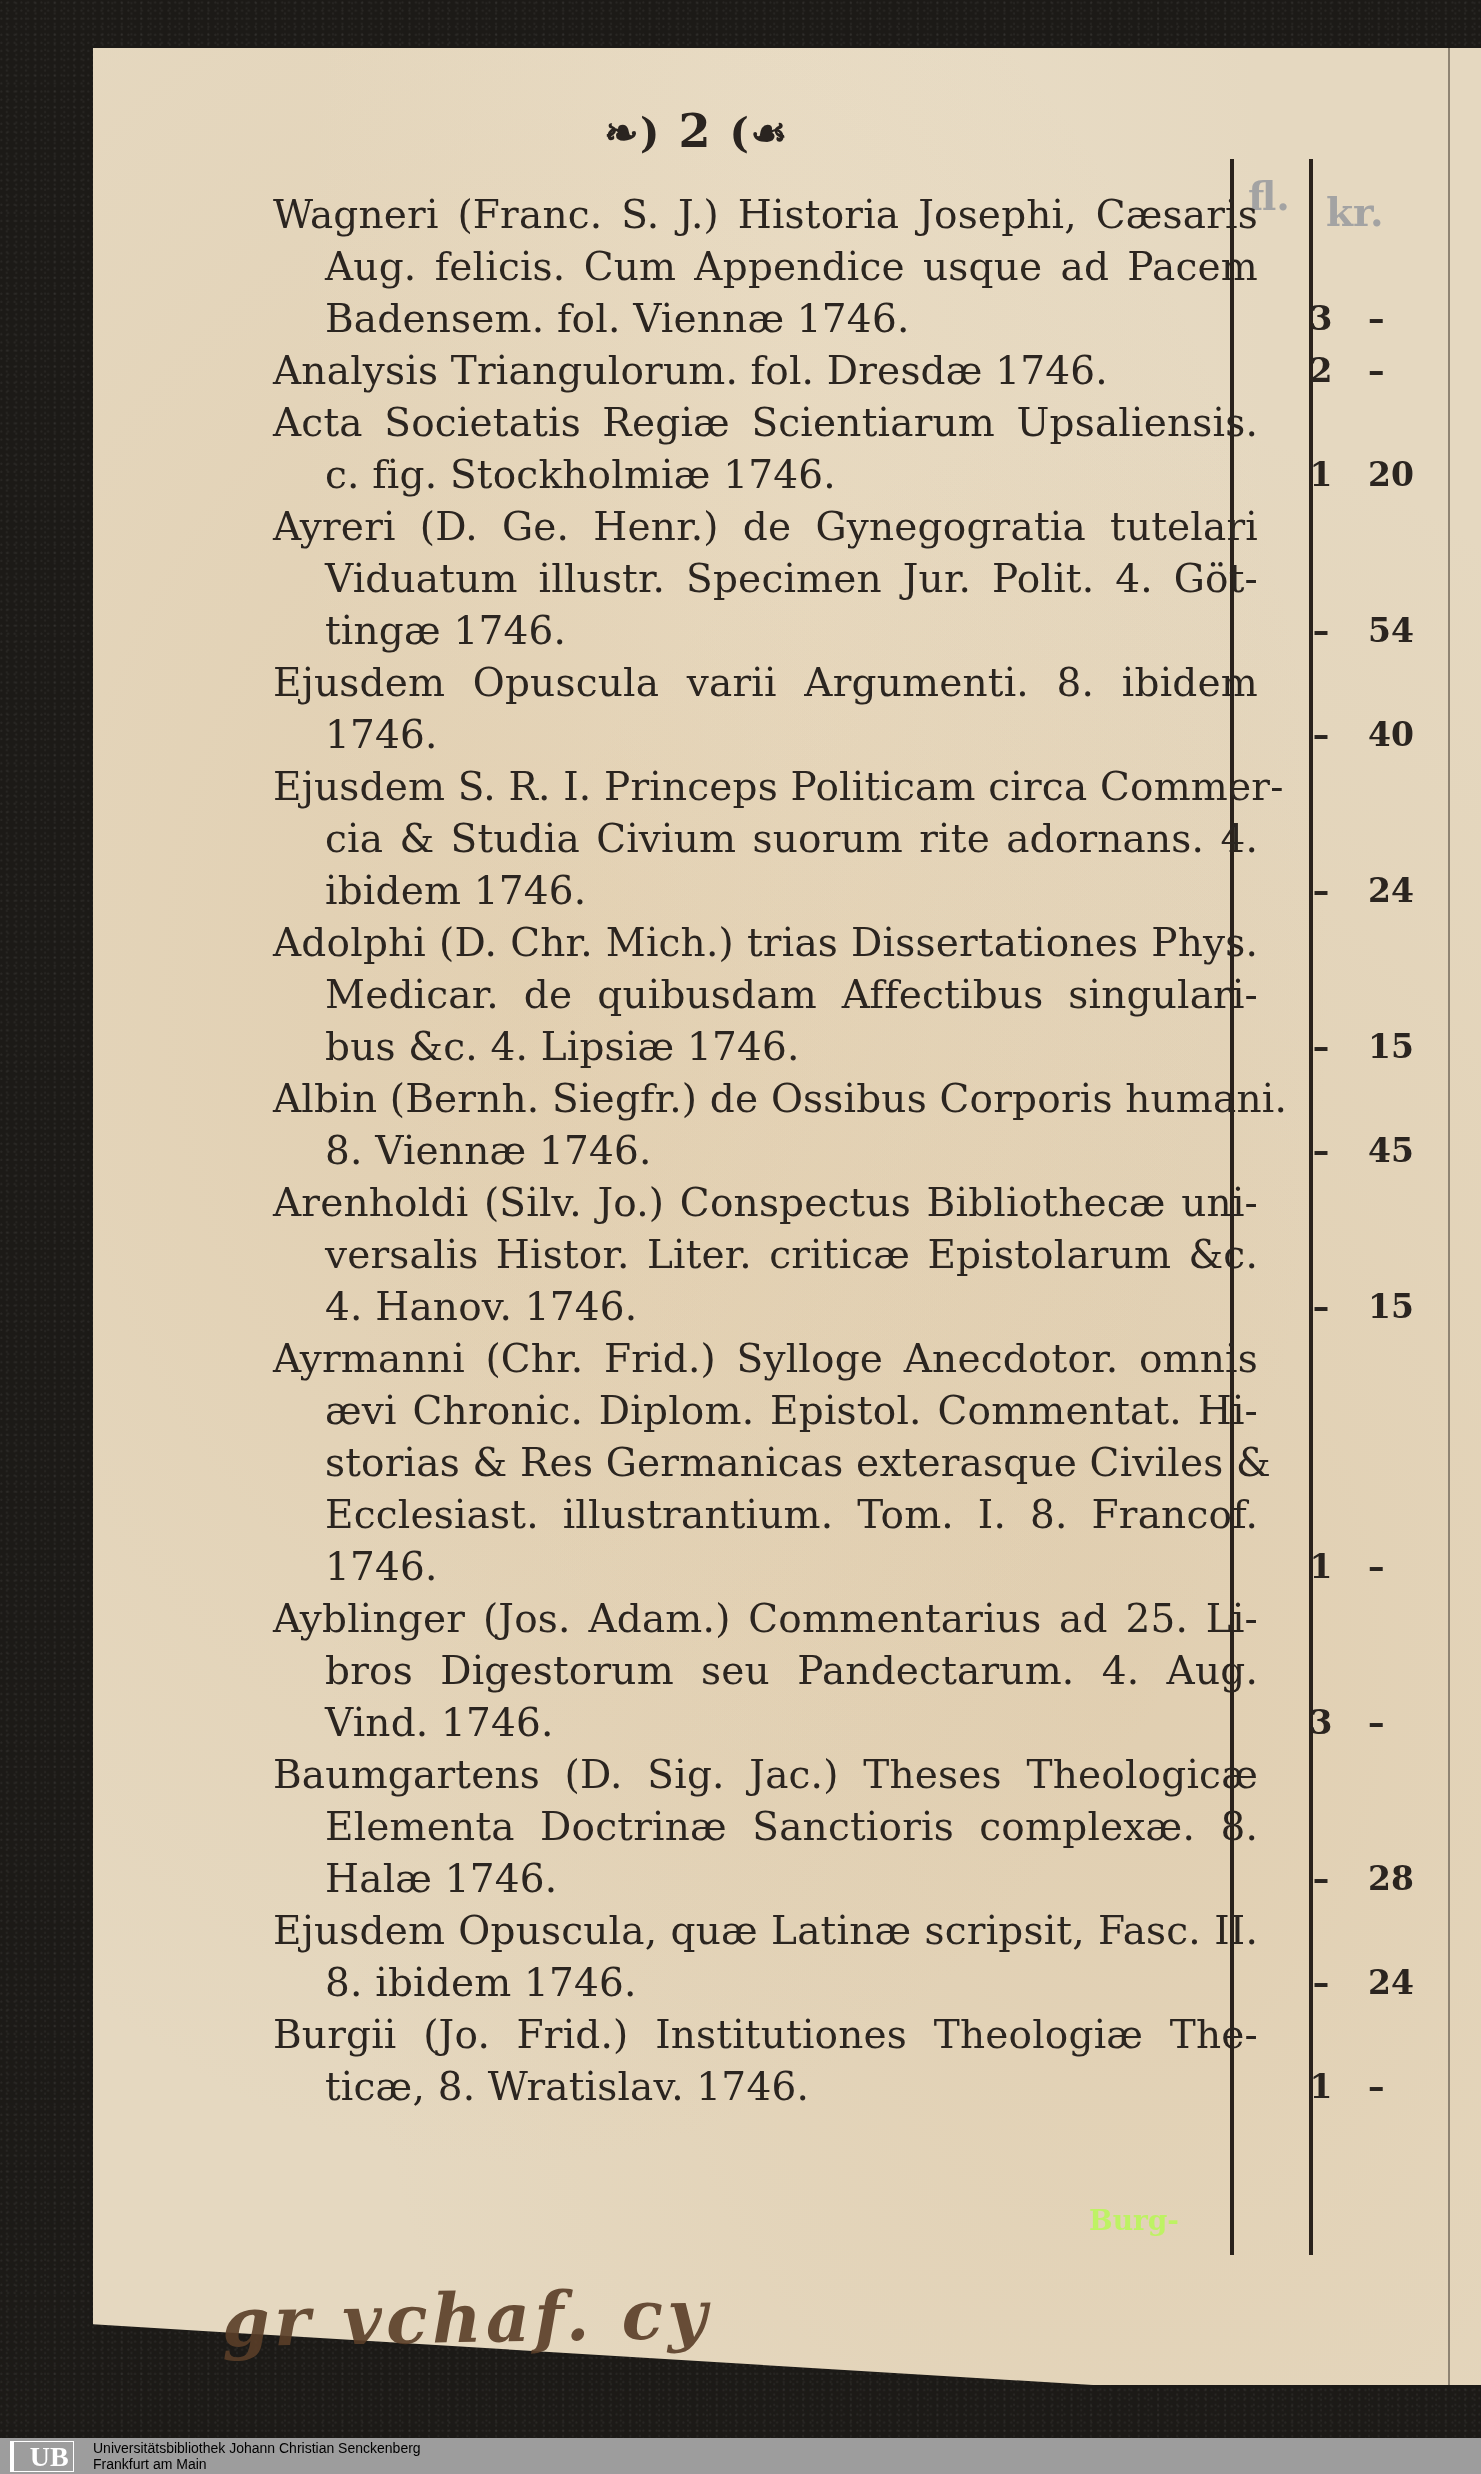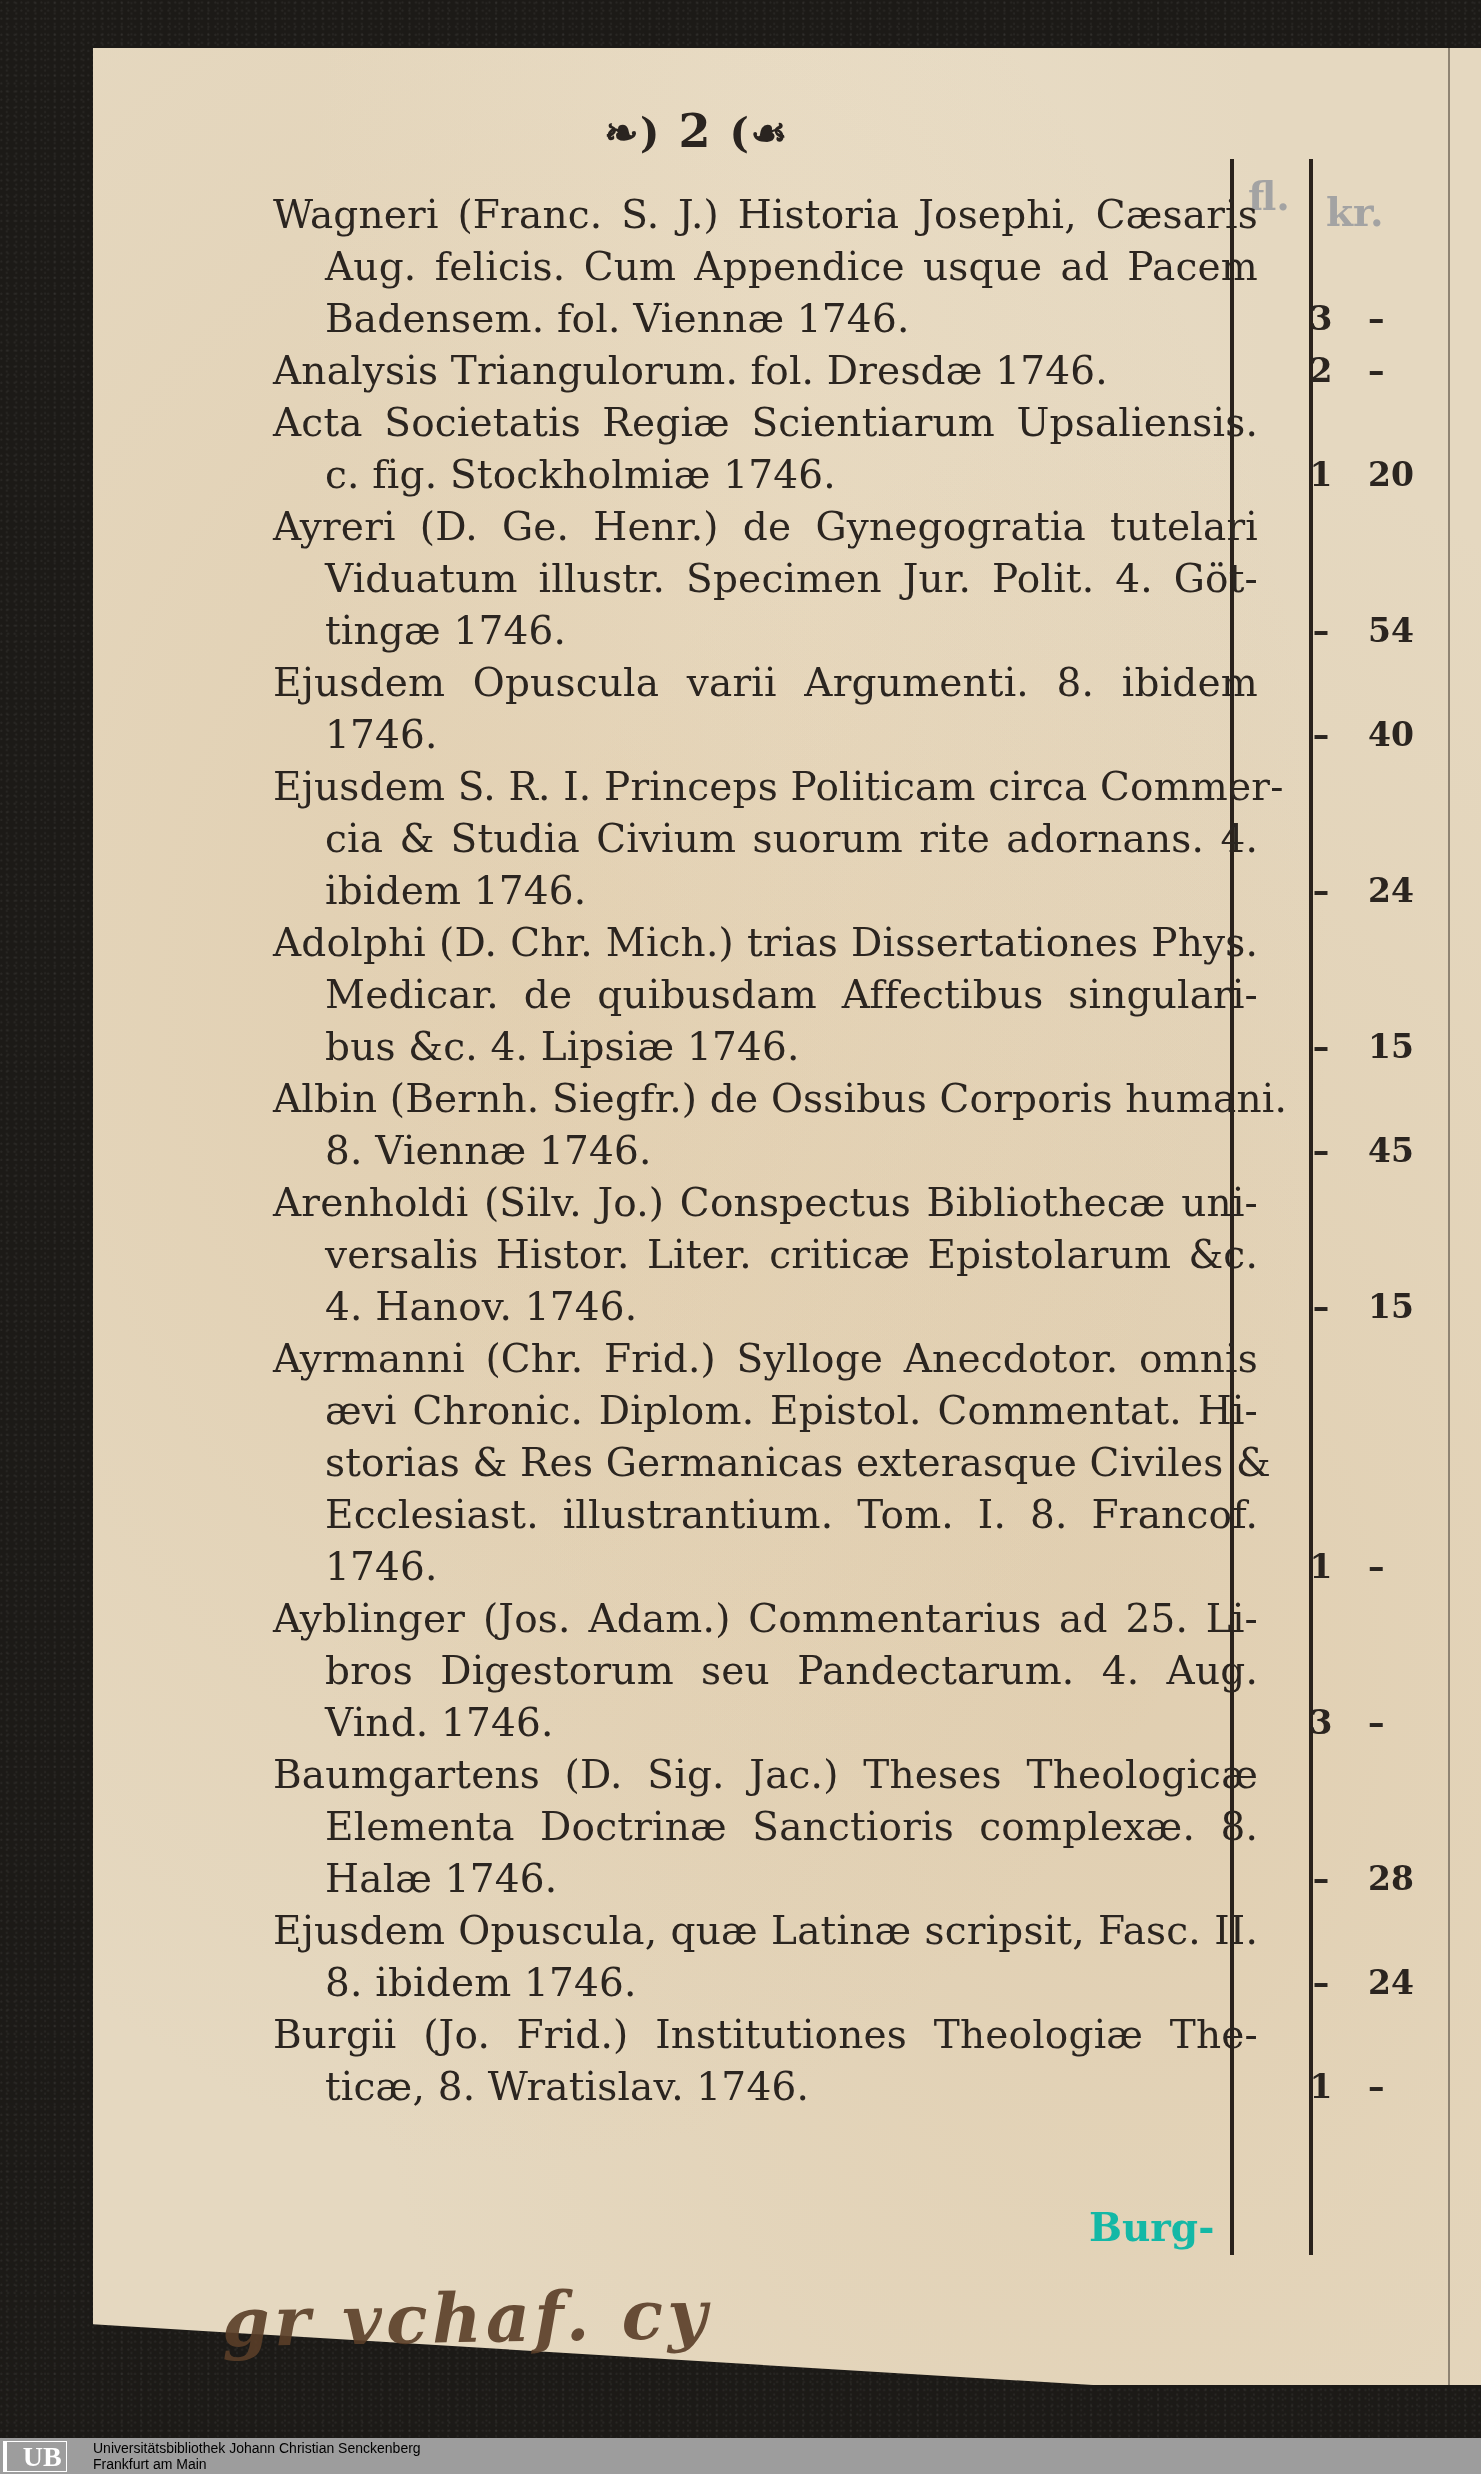--- a/index.html
+++ b/index.html
@@ -40,32 +40,32 @@
   .price-fl, .price-kr {
     position: absolute; bottom: 0; font-size: 33px; line-height: 52px; color: #2b2520; font-weight: bold;
   }
   .price-fl { left: 1022px; width: 52px; text-align: center; }
   .price-kr { left: 1095px; width: 81px; text-align: left; }
   .col-head { position: absolute; top: 173px; font-size: 39px; font-weight: bold; color: #a3a3a3; }
   .col-head.fl { left: 1248px; }
   .col-head.kr { left: 1326px; margin-top: 16px; }
   .rule { position: absolute; width: 3.7px; background: #2a221c; }
   .catchword {
-    position: absolute; left: 1089px; top: 2204px; font-size: 39px; font-weight: bold; color: #14b8a6;
+    position: absolute; left: 1089px; top: 2204px; font-size: 28px; font-weight: bold; color: #bef264;
   }
   .handwriting {
     position: absolute; left: 222px; top: 2278px; font-size: 68px; color: #5a3e28;
     font-family: "DejaVu Serif", serif; font-style: italic; font-weight: bold; letter-spacing: 4.4px;
     transform: rotate(-1deg); opacity: 0.9;
   }
   .footer {
     position: absolute; left: 0; top: 2438px; width: 1481px; height: 37px; background: #9d9d9d;
   }
   .footer .logo {
-    position: absolute; left: 3px; top: 3px; width: 64px; height: 31px; border: 1.5px solid #fff;
+    position: absolute; left: 10px; top: 3px; width: 64px; height: 31px; border: 1.5px solid #fff;
     border-left-width: 4.4px; box-sizing: border-box;
   }
   .footer .logo span {
     position: absolute; right: 4.4px; top: -1.5px; font-size: 28px; font-weight: bold; color: #fff;
     font-family: "Liberation Serif", serif;
   }
   .footer .text {
     position: absolute; left: 93px; top: 2.2px; font-size: 14px; line-height: 16.3px; color: #000000;
     font-family: "Liberation Sans", sans-serif;
   }

